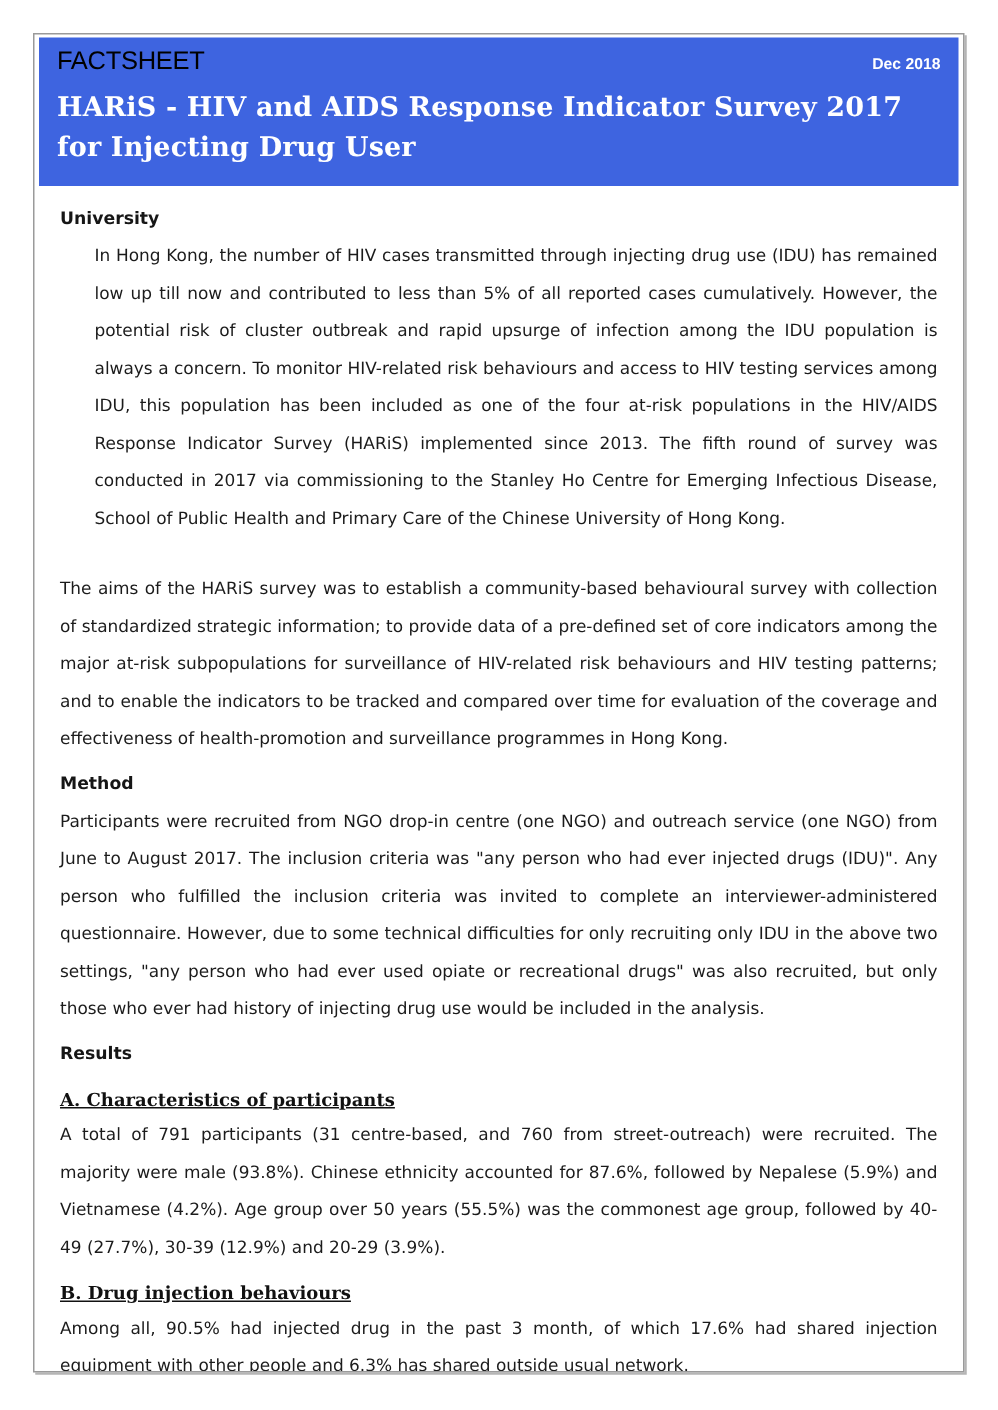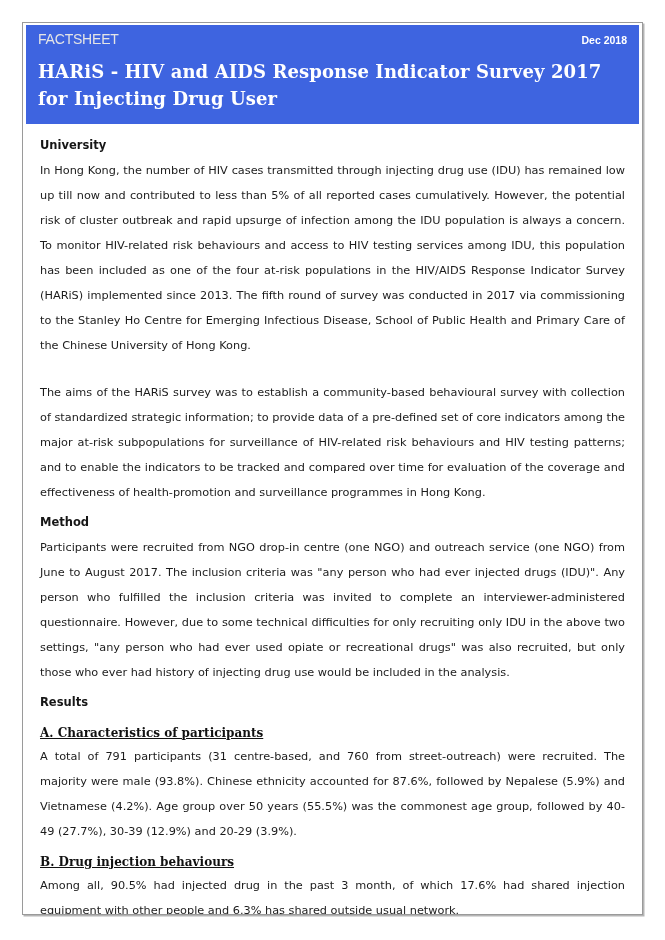--- a/index.html
+++ b/index.html
@@ -39,23 +39,23 @@
     padding: 6px 12px 12px 12px;
     box-sizing: border-box;
   }
   .header-top {
     display: flex;
     align-items: baseline;
     justify-content: space-between;
     height: 20px;
   }
   .factsheet-label {
-    color: #e5e5e5;
+    color: #000000;
     font-family: "Liberation Sans", sans-serif;
-    font-size: 14px;
+    font-size: 17px;
     letter-spacing: -0.2px;
     font-weight: 400;
   }
   .issue-date {
     color: #ffffff;
     font-family: "Liberation Sans", sans-serif;
     font-size: 10.5px;
     font-weight: 700;
     margin-left: 15px;
   }
@@ -100,21 +100,21 @@
   p.para {
     font-family: "DejaVu Sans", sans-serif;
     font-size: 11.3px;
     color: #1b1b1b;
     line-height: 25px;
     margin: 0;
     text-align: justify;
     text-justify: inter-word;
     hyphens: none;
   }
-  p.gap-after { margin-bottom: 22px; }
+  p.gap-after { margin-bottom: 22px; margin-left: 23px; }
   p.gap-small { margin-bottom: 8px; }
 </style>
 </head>
 <body>
 
 <div class="page">
   <div class="page-inner">
 
     <div class="header-band">
       <div class="header-top">

